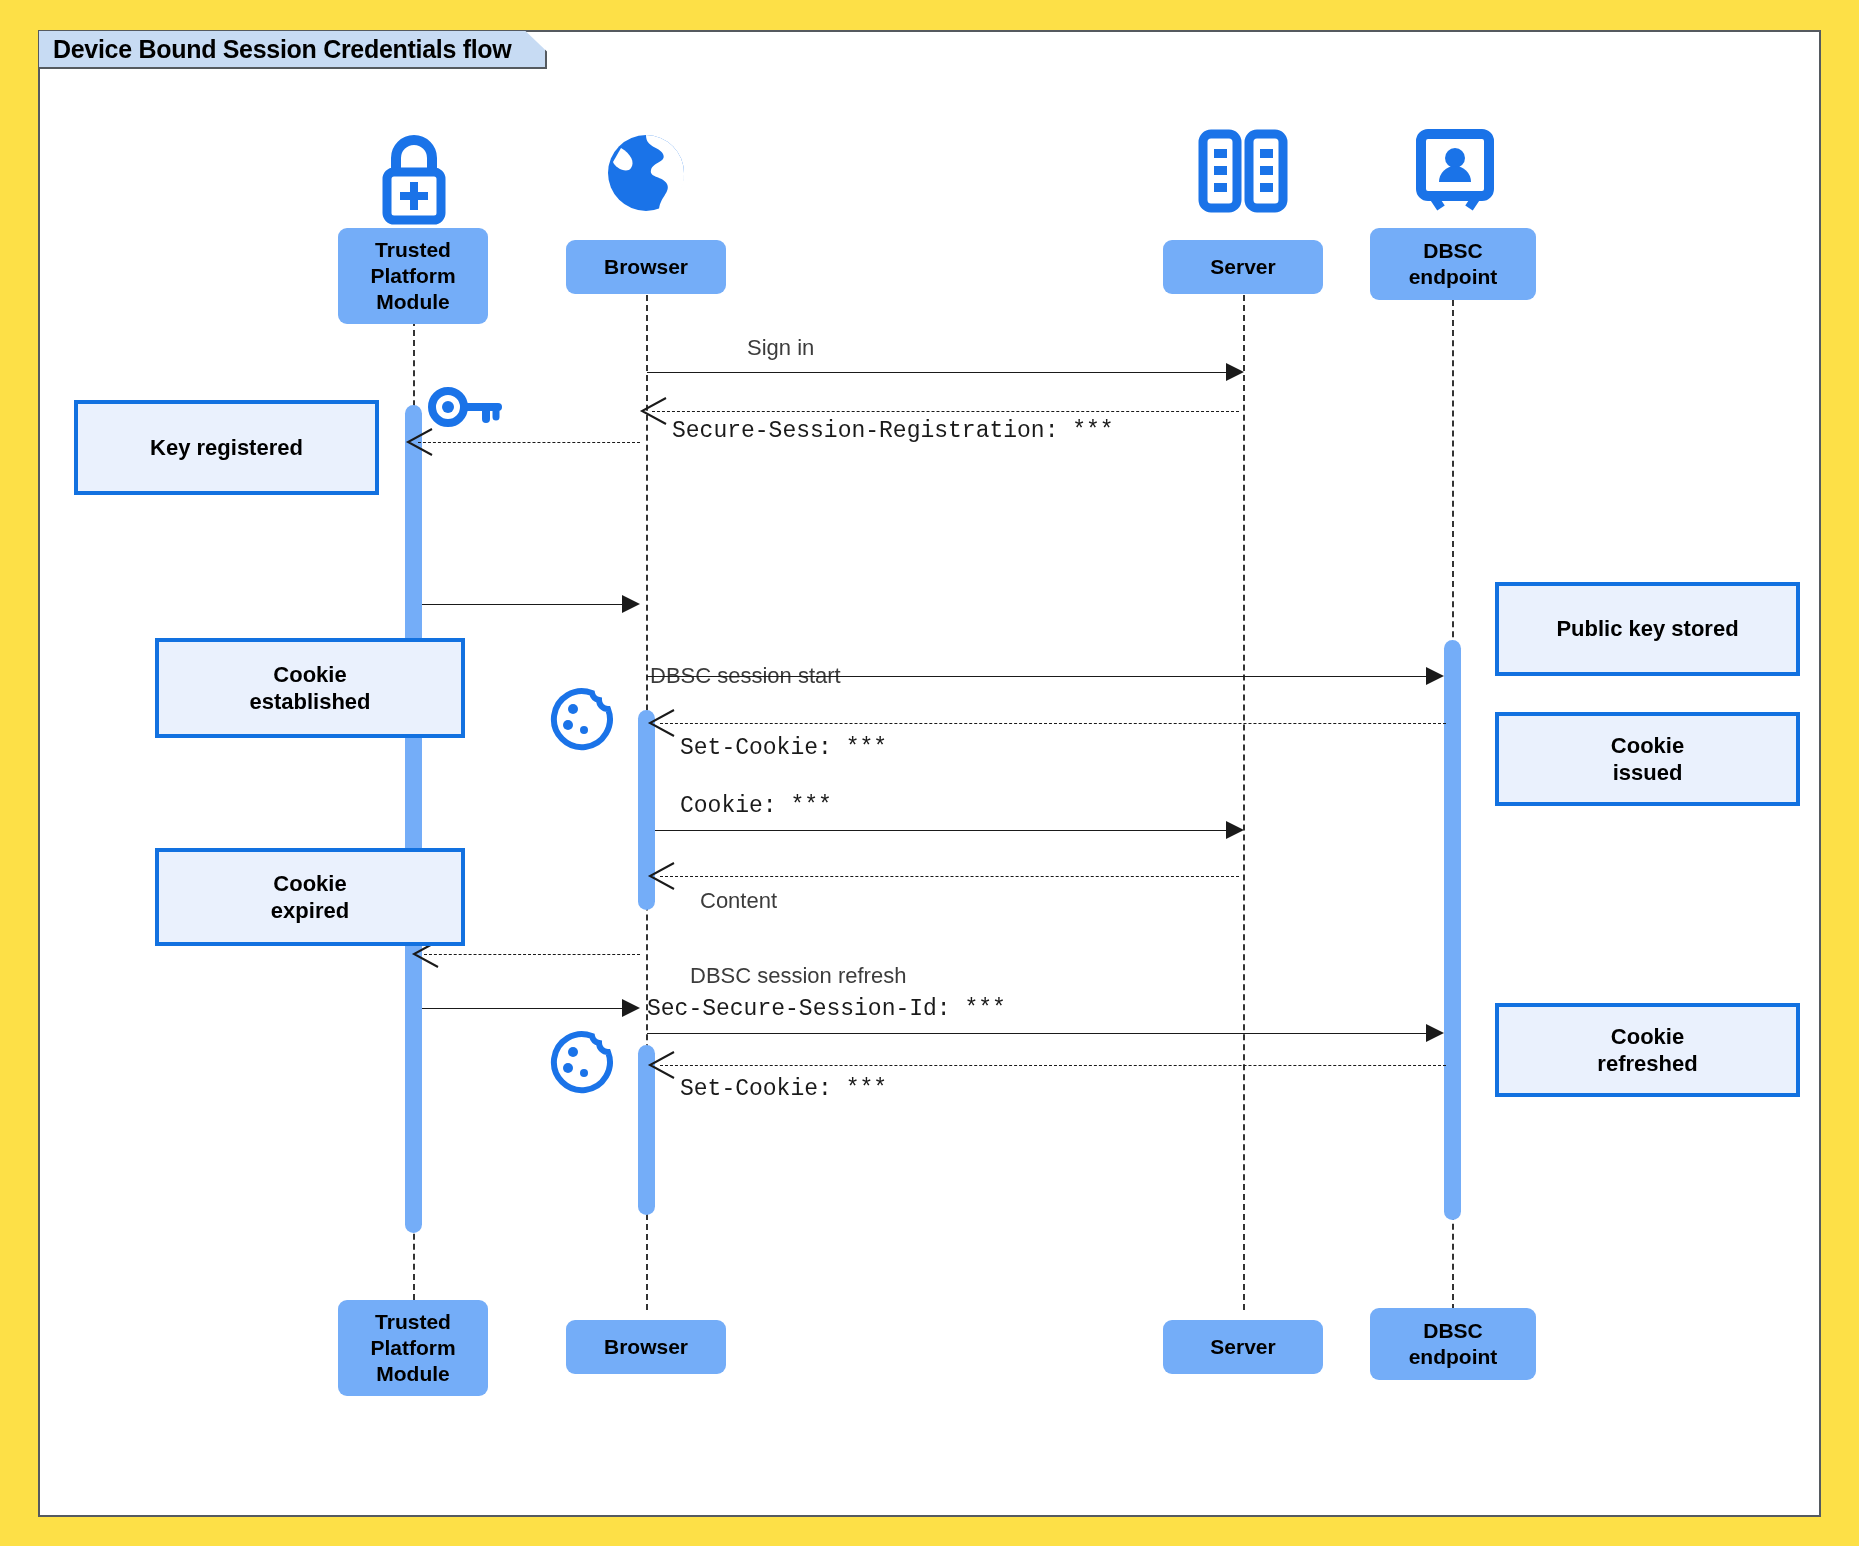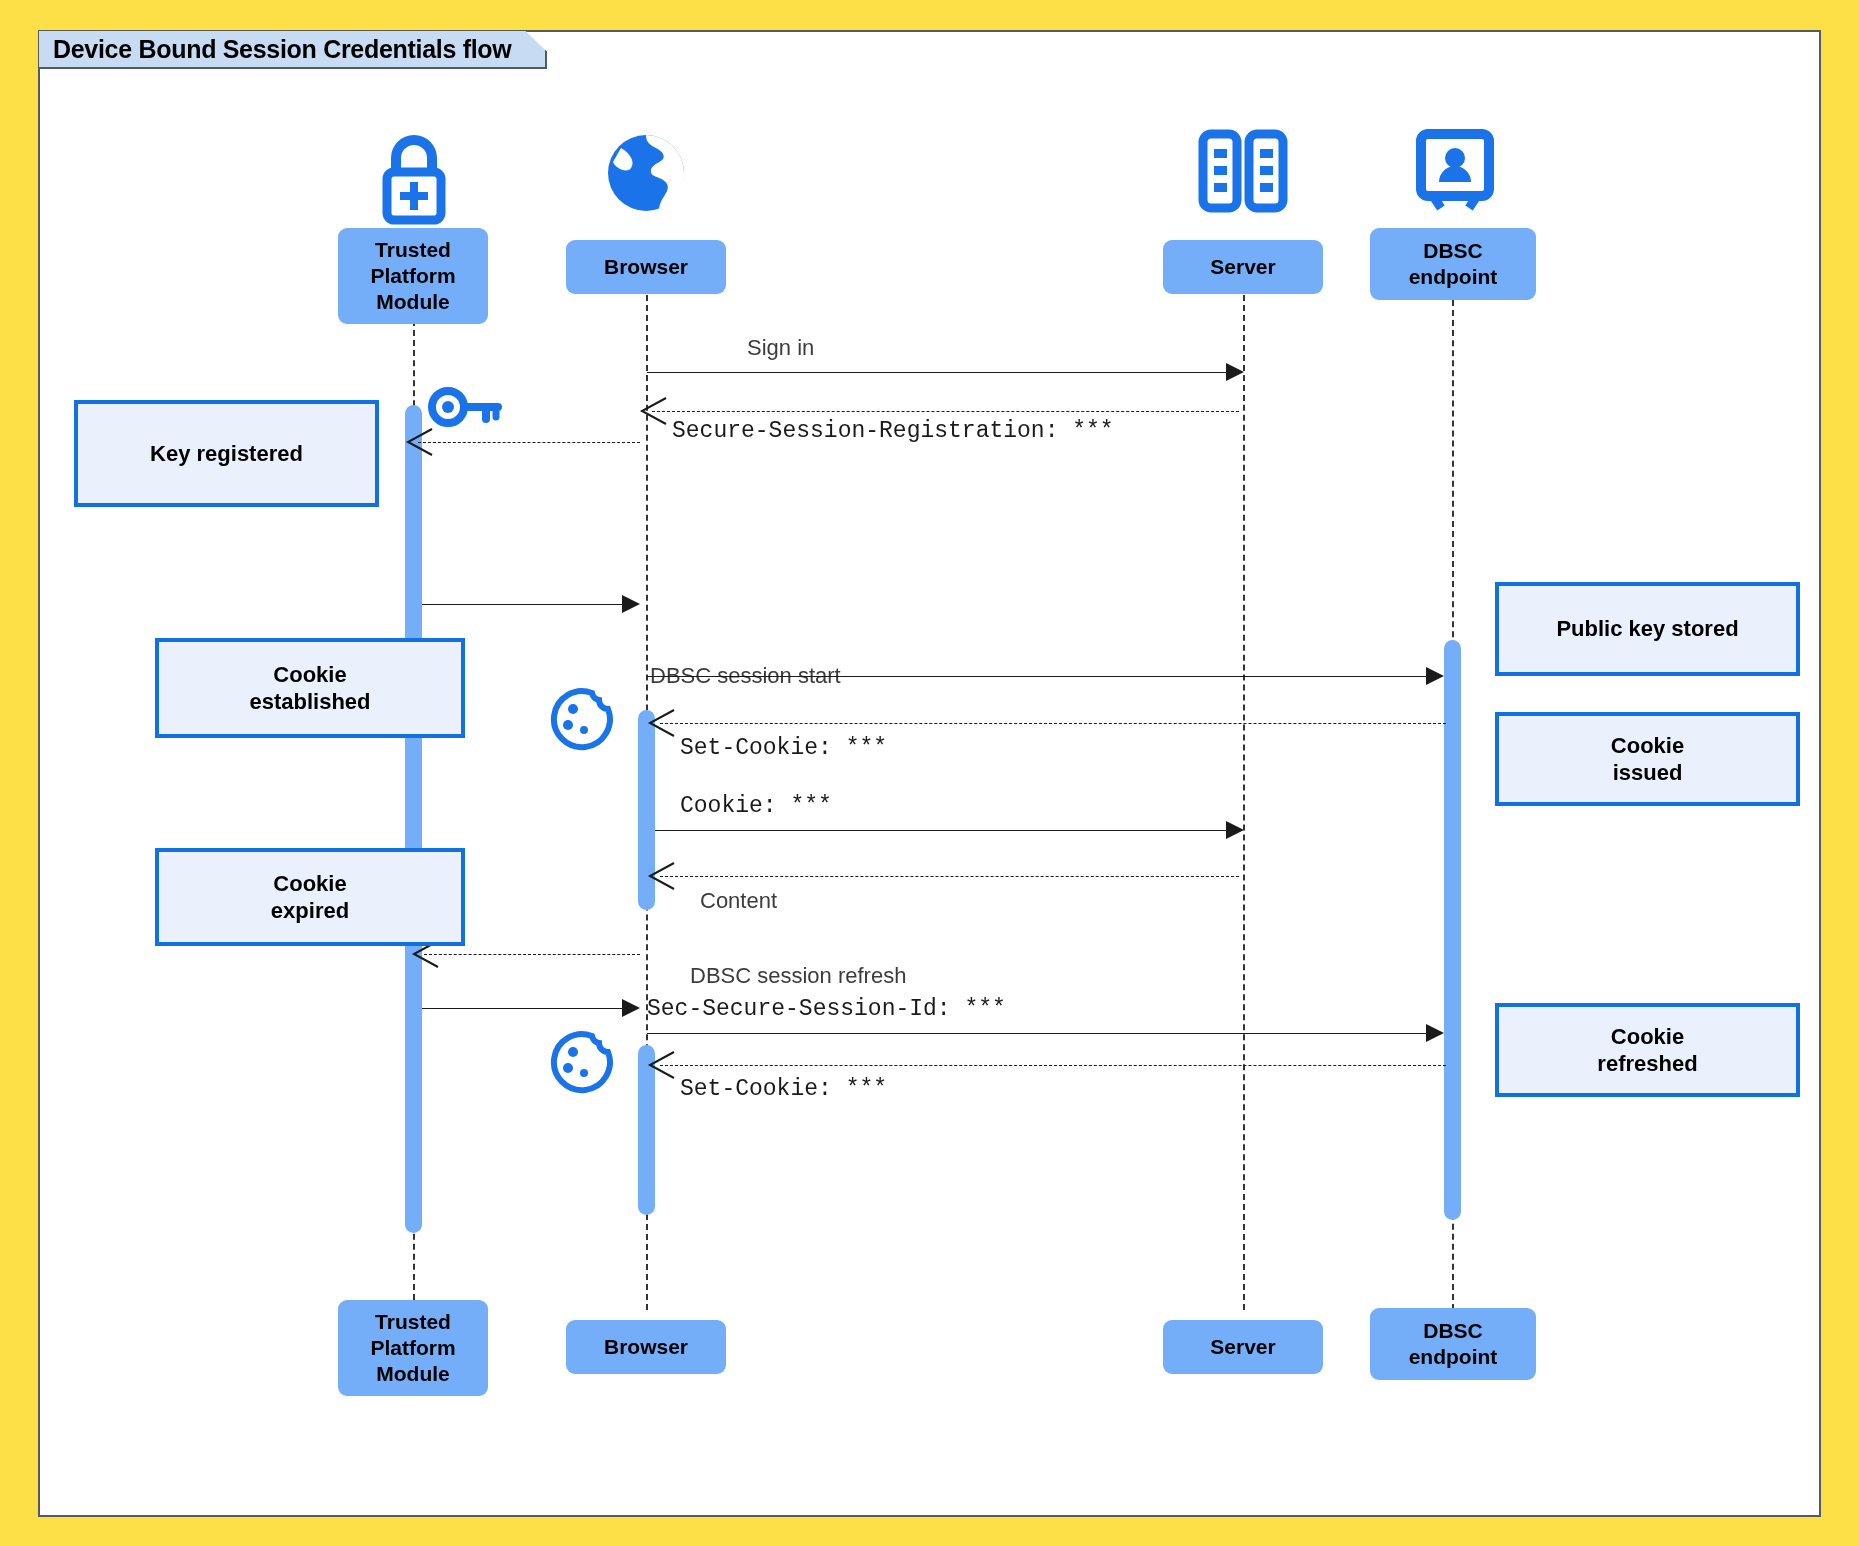--- a/index.html
+++ b/index.html
@@ -292,21 +292,21 @@
   <div class="arrow-solid right" style="left:1426px; top:1024px;"></div>
 
   <div class="msg-line dashed" style="left:660px; top:1065px; width:786px;"></div>
   <div class="arrow-open left" style="left:646px; top:1050px;">
     <svg width="30" height="30" viewBox="0 0 30 30">
         <path d="M28 2 L4 15 L28 28" fill="none" stroke="#1a1a1a" stroke-width="2"></path>
       </svg>
   </div>
   <div class="msg-label mono" style="left:680px; top:1076px; width:760px;">Set-Cookie: ***</div>
 
-  <div class="note" style="left:74px; top:400px; width:305px; height:107px;">
+  <div class="note" style="left:74px; top:400px; width:305px; height:95px;">
     <span style="white-space:pre-line">Key registered</span>
   </div>
   <div class="note" style="left:155px; top:638px; width:310px; height:100px;">
     <span style="white-space:pre-line">Cookie
 established</span>
   </div>
   <div class="note" style="left:155px; top:848px; width:310px; height:98px;">
     <span style="white-space:pre-line">Cookie
 expired</span>
   </div>

